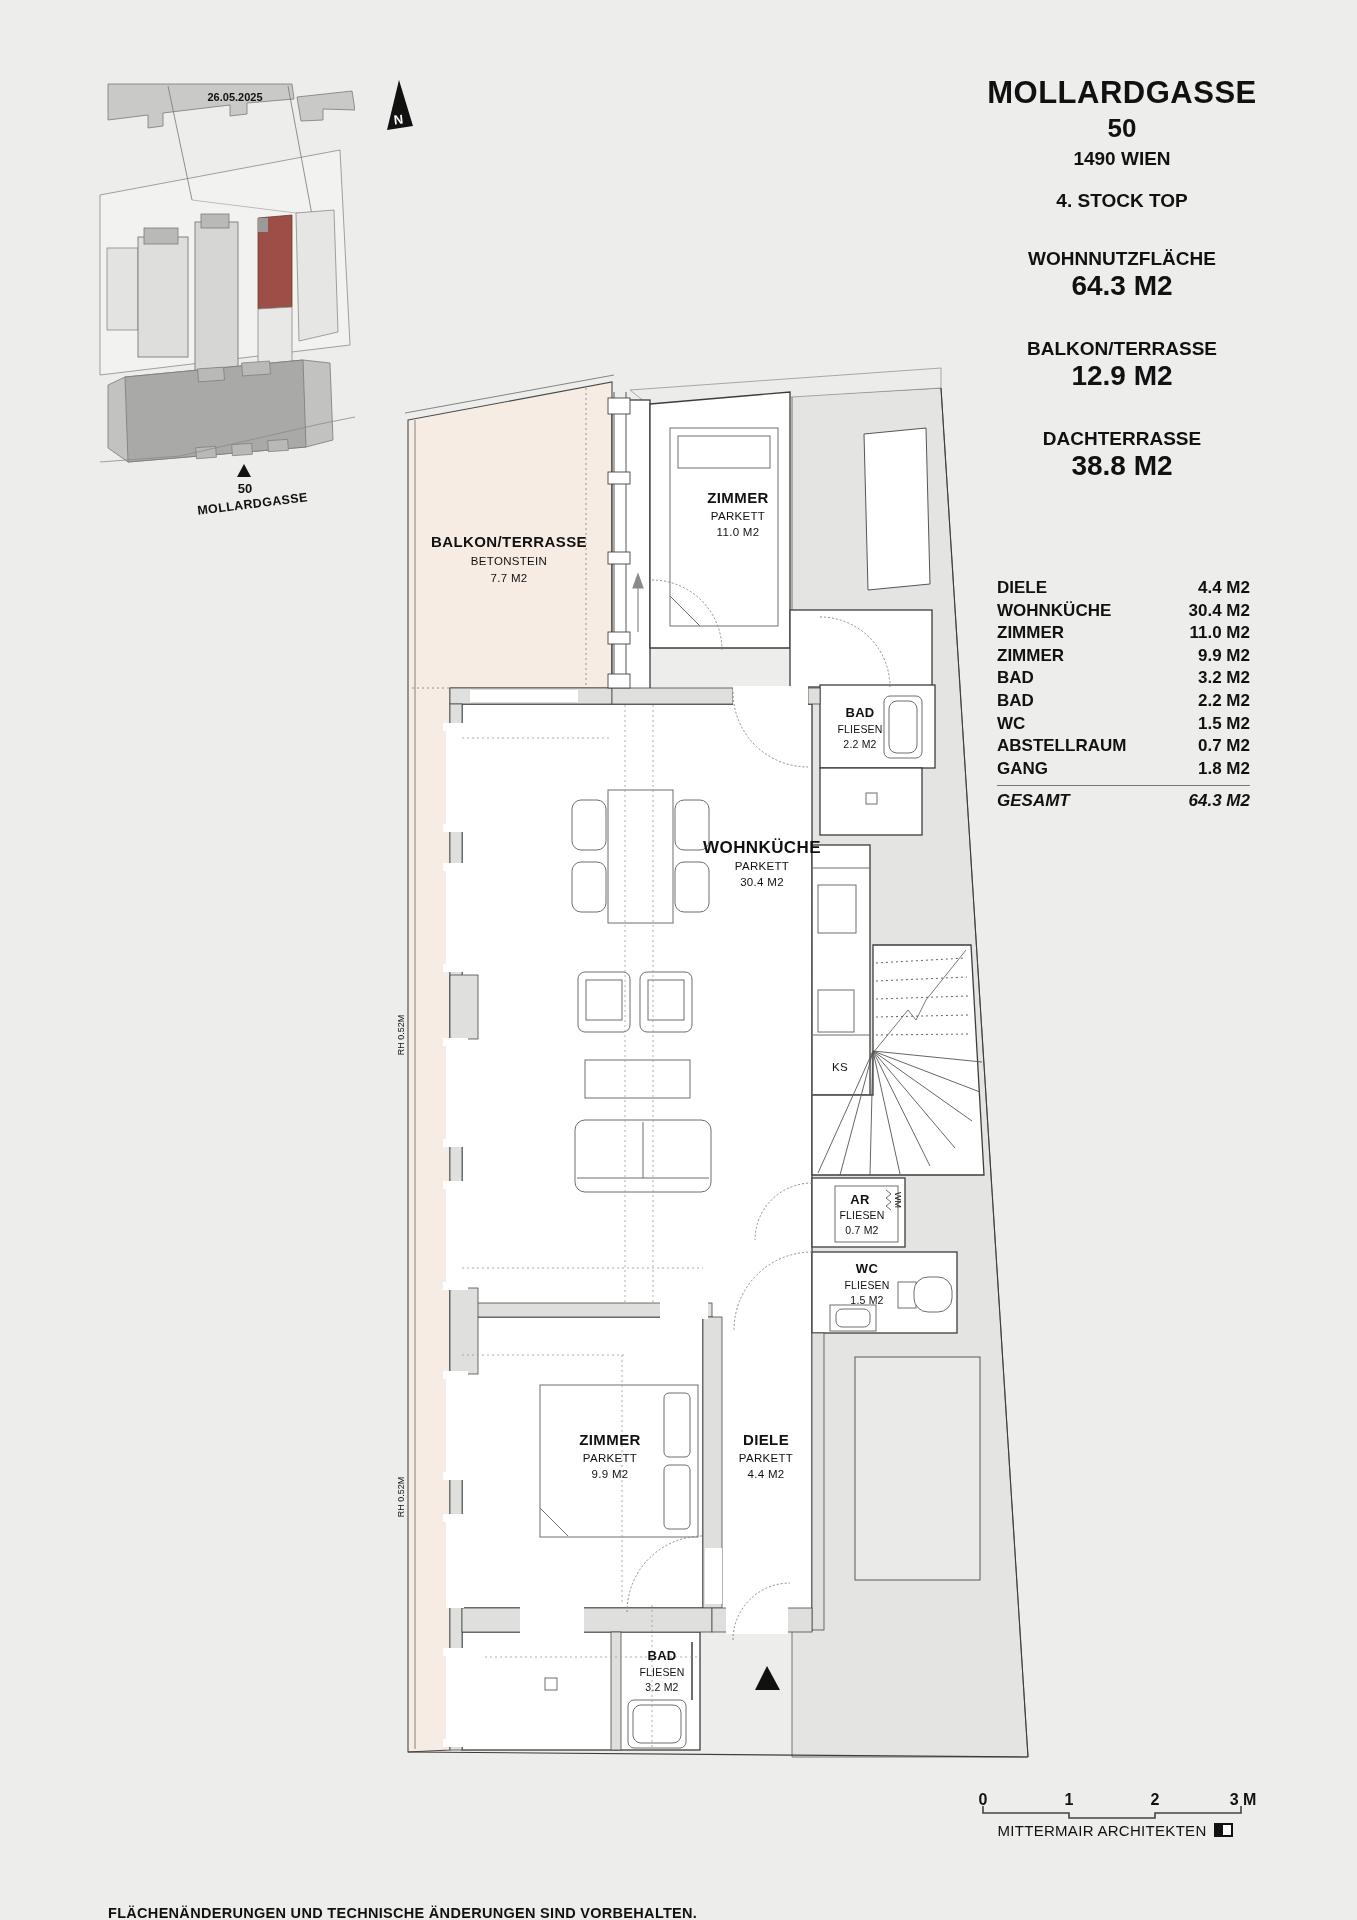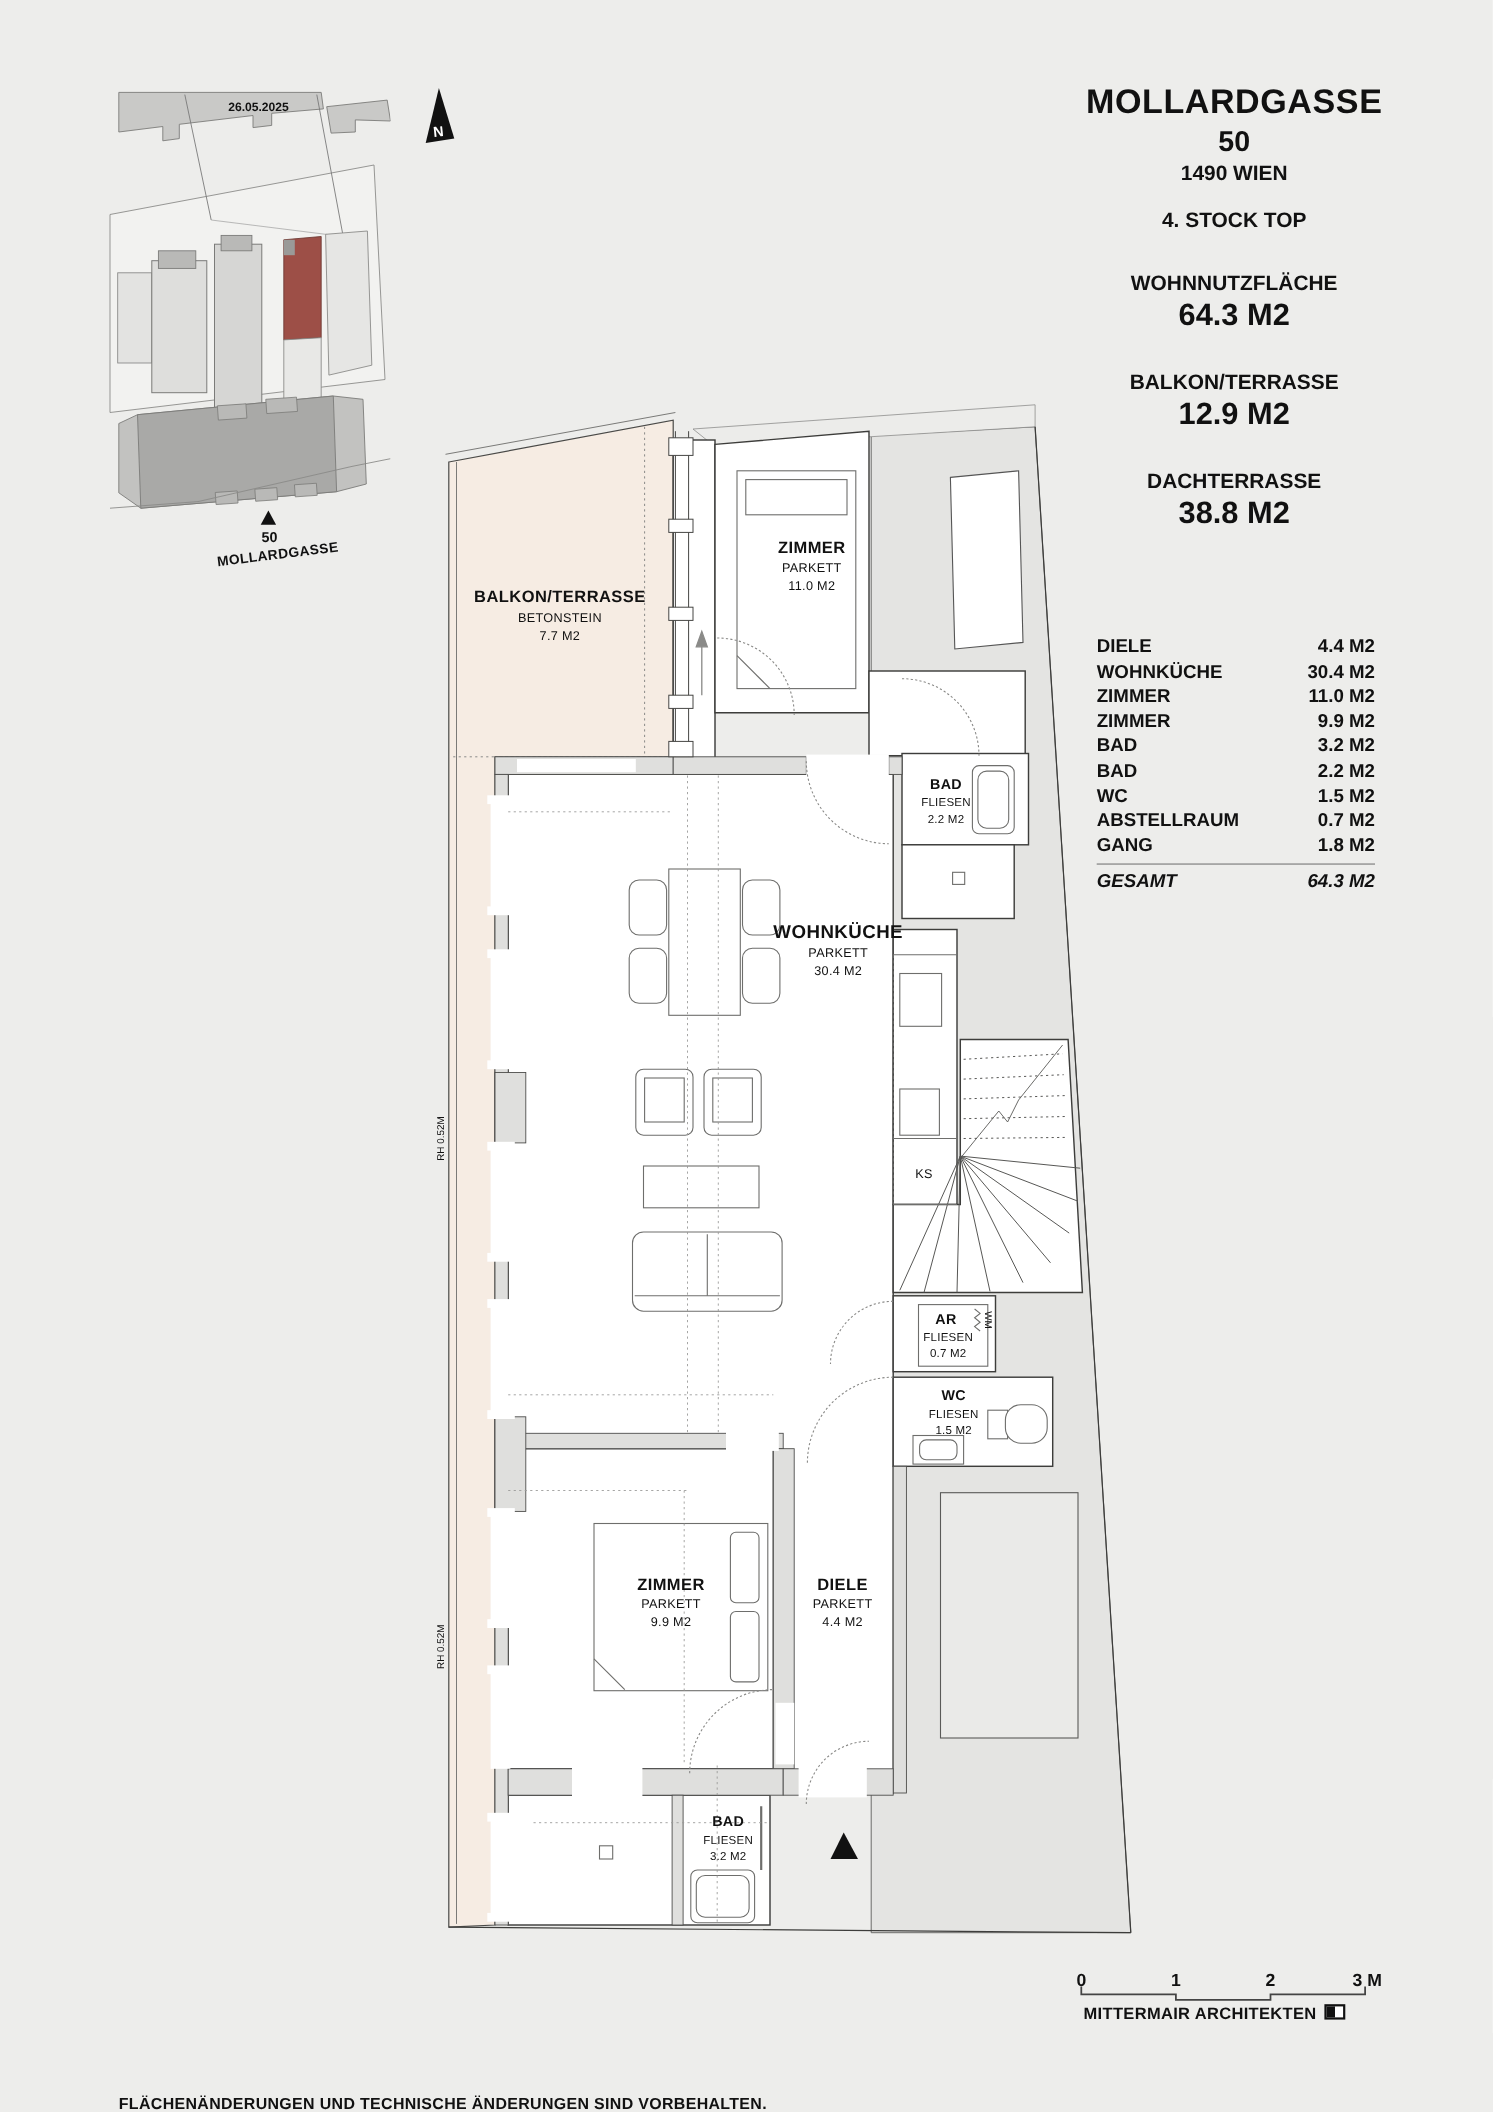--- a/index.html
+++ b/index.html
@@ -13,21 +13,21 @@
   .tb-floor{font-weight:bold;font-size:19px;line-height:22px;margin-top:20px;}
   .tb-unit{font-weight:bold;font-size:32px;line-height:36px;}
   .tb-area{margin-top:36px;}
   .tb-area-label{font-weight:bold;font-size:19px;line-height:22px;}
   .tb-area-value{font-weight:bold;font-size:28px;line-height:32px;}
   .roomtable{position:absolute;left:997px;top:577px;width:253px;}
   .trow{display:flex;justify-content:space-between;font-weight:bold;font-size:17px;line-height:22.6px;}
   .tdivider{border-top:1.5px solid #777;margin:5px 0 4px 0;height:0;}
   .trow.total{margin-top:3px;font-style:italic;}
   .disclaimer{position:absolute;left:108px;top:1905px;font-weight:bold;font-size:14.5px;letter-spacing:.3px;}
-  .firm{position:absolute;left:985px;top:1822px;width:260px;font-weight:bold;
+  .firm{position:absolute;left:985px;top:1822px;width:260px;text-align:center;font-weight:normal;
         font-size:15px;letter-spacing:.3px;white-space:nowrap;}
   .firm-logo{display:inline-block;width:15px;height:10px;border:2.5px solid #111;
         background:linear-gradient(90deg,#111 0 50%,#fff 50%);vertical-align:-1px;margin-left:7px;}
   
   text{font-family:"Liberation Sans",sans-serif;fill:#111;}
   .t-name{font-weight:bold;font-size:15px;letter-spacing:.4px;}
   .t-name-lg{font-weight:bold;font-size:17px;letter-spacing:.4px;}
   .t-name-sm{font-weight:bold;font-size:13px;letter-spacing:.3px;}
   .t-sub{font-size:11.5px;letter-spacing:.3px;}
   .t-sub-sm{font-size:10.5px;letter-spacing:.2px;}

